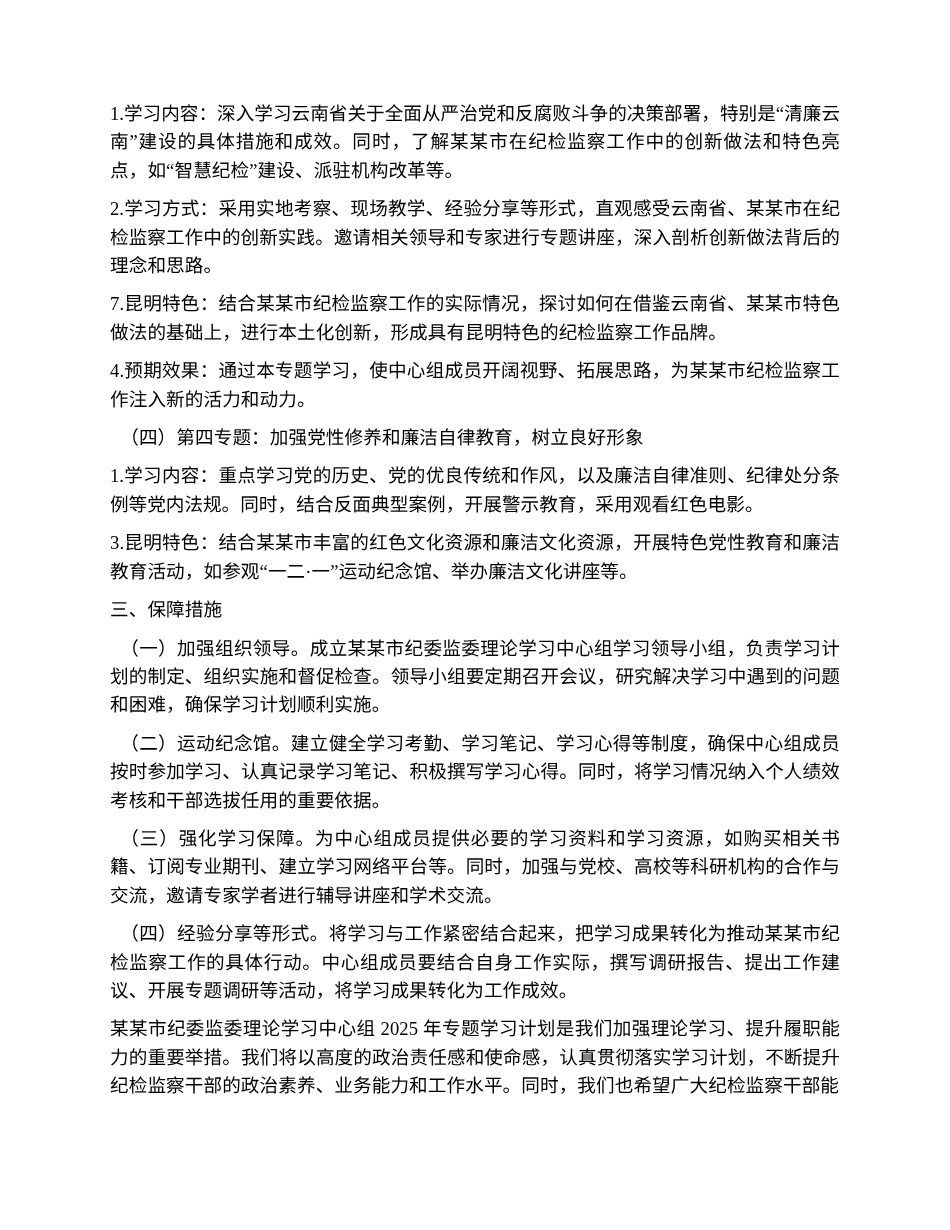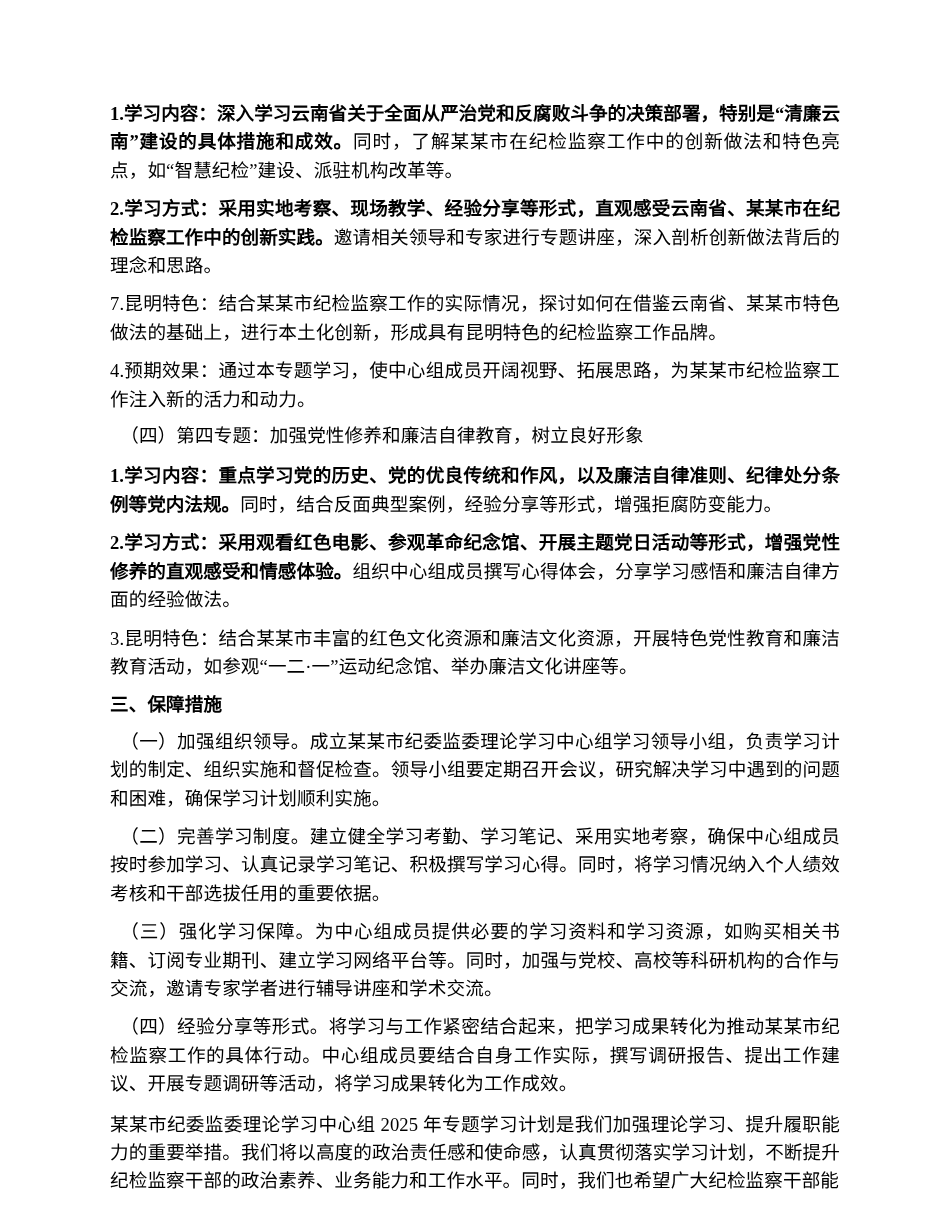--- a/index.html
+++ b/index.html
@@ -34,65 +34,63 @@
     text-justify: inter-ideograph;
     letter-spacing: 0.1px;
     word-break: break-all;
     color: #000000;
   }
   p.para:last-child {
     margin-bottom: 0;
   }
   .indent-half {
     text-indent: 0.55em;
-    font-family: Liberation Mono, monospace;
   }
   b.lead {
-    font-weight: bold;
+    font-weight: normal;
     letter-spacing: 0px;
   }
   span.rest {
     font-weight: normal;
   }
   .heading {
     margin: 0 0 10px 0;
     font-size: 18.6px;
     line-height: 28.4px;
-    font-weight: bold;
+    font-weight: normal;
     text-indent: 0;
   }
 </style>
 </head>
 <body>
 
 <div class="page">
   <div class="content">
 
     <p class="para"><b class="lead">1.学习内容：深入学习云南省关于全面从严治党和反腐败斗争的决策部署，特别是“清廉云南”建设的具体措施和成效。</b><span class="rest">同时，了解某某市在纪检监察工作中的创新做法和特色亮点，如“智慧纪检”建设、派驻机构改革等。</span></p>
 
     <p class="para"><b class="lead">2.学习方式：采用实地考察、现场教学、经验分享等形式，直观感受云南省、某某市在纪检监察工作中的创新实践。</b><span class="rest">邀请相关领导和专家进行专题讲座，深入剖析创新做法背后的理念和思路。</span></p>
 
     <p class="para">7.昆明特色：结合某某市纪检监察工作的实际情况，探讨如何在借鉴云南省、某某市特色做法的基础上，进行本土化创新，形成具有昆明特色的纪检监察工作品牌。</p>
 
     <p class="para">4.预期效果：通过本专题学习，使中心组成员开阔视野、拓展思路，为某某市纪检监察工作注入新的活力和动力。</p>
 
     <p class="para indent-half">（四）第四专题：加强党性修养和廉洁自律教育，树立良好形象</p>
 
-    <p class="para"><b class="lead">1.学习内容：重点学习党的历史、党的优良传统和作风，以及廉洁自律准则、纪律处分条例等党内法规。</b><span class="rest">同时，结合反面典型案例，经验分享等形式，增强拒腐防变能力。</span></p>
+    <p class="para"><b class="lead">1.学习内容：重点学习党的历史、党的优良传统和作风，以及廉洁自律准则、纪律处分条例等党内法规。</b><span class="rest">同时，结合反面典型案例，开展警示教育，采用观看红色电影。</span></p>
 
-    <p class="para"><b class="lead">2.学习方式：采用观看红色电影、参观革命纪念馆、开展主题党日活动等形式，增强党性修养的直观感受和情感体验。</b><span class="rest">组织中心组成员撰写心得体会，分享学习感悟和廉洁自律方面的经验做法。</span></p>
 
     <p class="para">3.昆明特色：结合某某市丰富的红色文化资源和廉洁文化资源，开展特色党性教育和廉洁教育活动，如参观“一二·一”运动纪念馆、举办廉洁文化讲座等。</p>
 
 
     <p class="para heading">三、保障措施</p>
 
     <p class="para indent-half">（一）加强组织领导。成立某某市纪委监委理论学习中心组学习领导小组，负责学习计划的制定、组织实施和督促检查。领导小组要定期召开会议，研究解决学习中遇到的问题和困难，确保学习计划顺利实施。</p>
 
-    <p class="para indent-half">（二）完善学习制度。建立健全学习考勤、学习笔记、采用实地考察，确保中心组成员按时参加学习、认真记录学习笔记、积极撰写学习心得。同时，将学习情况纳入个人绩效考核和干部选拔任用的重要依据。</p>
+    <p class="para indent-half">（二）运动纪念馆。建立健全学习考勤、学习笔记、学习心得等制度，确保中心组成员按时参加学习、认真记录学习笔记、积极撰写学习心得。同时，将学习情况纳入个人绩效考核和干部选拔任用的重要依据。</p>
 
     <p class="para indent-half">（三）强化学习保障。为中心组成员提供必要的学习资料和学习资源，如购买相关书籍、订阅专业期刊、建立学习网络平台等。同时，加强与党校、高校等科研机构的合作与交流，邀请专家学者进行辅导讲座和学术交流。</p>
 
     <p class="para indent-half">（四）经验分享等形式。将学习与工作紧密结合起来，把学习成果转化为推动某某市纪检监察工作的具体行动。中心组成员要结合自身工作实际，撰写调研报告、提出工作建议、开展专题调研等活动，将学习成果转化为工作成效。</p>
 
     <p class="para">某某市纪委监委理论学习中心组 2025 年专题学习计划是我们加强理论学习、提升履职能力的重要举措。我们将以高度的政治责任感和使命感，认真贯彻落实学习计划，不断提升纪检监察干部的政治素养、业务能力和工作水平。同时，我们也希望广大纪检监察干部能</p>
 
   </div>
 </div>
 

